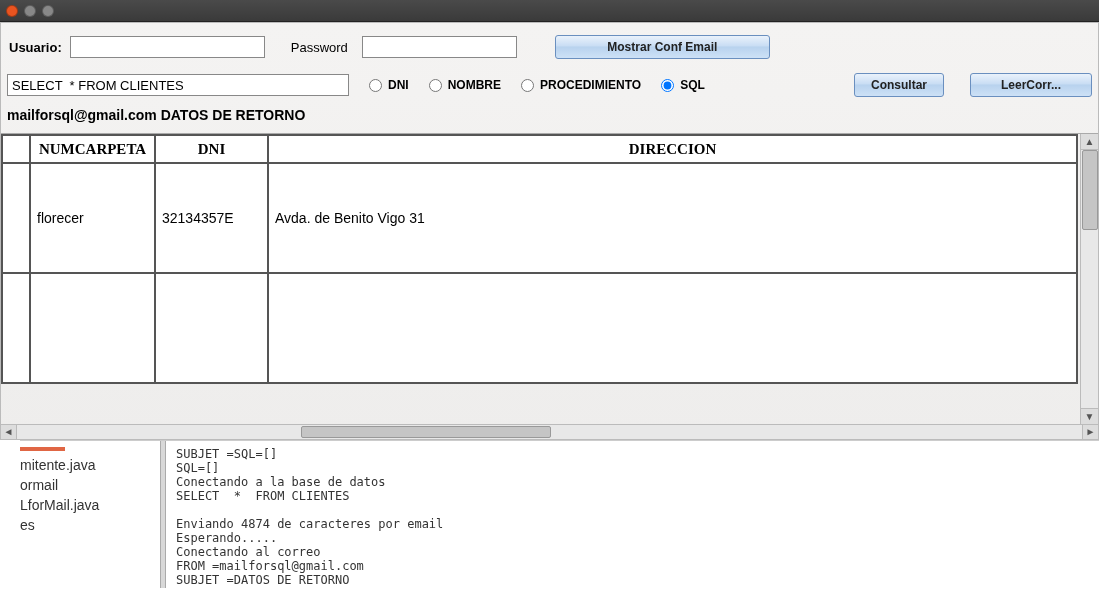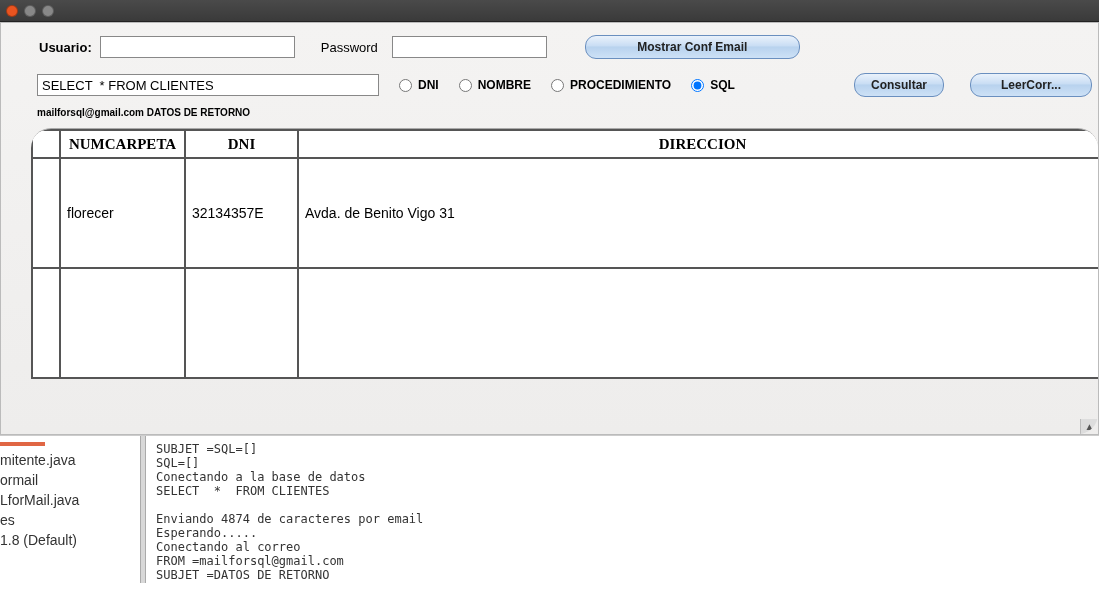--- a/index.html
+++ b/index.html
@@ -28,21 +28,20 @@
     border-radius: 50%;
     border: 1px solid rgba(0,0,0,0.3);
   }
   .window-btn.close { background: #e95420; }
   .window-btn.min { background: #888; }
   .window-btn.max { background: #888; }
   .app-panel {
     background: linear-gradient(to bottom, #f4f3f2, #eeedec);
     border: 1px solid #bbb;
     margin: 0;
-    padding-left: 30px;
   }
   .row1 {
     display: flex;
     align-items: center;
     padding: 12px 8px 8px 8px;
     gap: 8px;
   }
   .row1 .lbl { font-size: 13px; }
   .row1 .lbl.usuario { font-weight: bold; }
   .text-input {
@@ -51,21 +50,21 @@
     background: #fff;
     padding: 2px 4px;
     font-size: 13px;
   }
   .usuario-input { width: 195px; }
   .password-input { width: 155px; margin-left: 6px; }
   .std-btn {
     height: 24px;
     background: linear-gradient(to bottom, #eaf2fb, #c9ddf4 45%, #b8d2ee 50%, #cde1f6);
     border: 1px solid #6a8fbf;
-    border-radius: 11px;
+    border-radius: 3px;
     font-size: 12px;
     font-weight: bold;
     color: #222;
     padding: 0 16px;
     cursor: pointer;
   }
   .mostrar-btn { width: 215px; margin-left: 30px; }
   .row2 {
     display: flex;
     align-items: center;
@@ -86,29 +85,28 @@
     gap: 4px;
     margin-left: 4px;
   }
   .radio-group input { margin: 0 2px 0 10px; }
   .radio-group label { font-size: 12px; font-weight: bold; }
   .row2-spacer { flex: 1; }
   .consultar-btn { width: 90px; margin-right: 20px; }
   .leer-btn { width: 122px; }
   .row3 {
     padding: 4px 6px 10px 6px;
-    font-size: 10px;
+    font-size: 14px;
     font-weight: bold;
   }
   .table-area {
     position: relative;
     border-top: 1px solid #aaa;
     height: 306px;
     overflow: hidden;
-    border-radius: 20px;
   }
   .table-viewport {
     overflow: hidden;
     height: 290px;
     width: 1077px;
     float: left;
   }
   table.data {
     border-collapse: collapse;
     width: 1077px;
@@ -199,20 +197,21 @@
     width: 250px;
     height: 12px;
     background: #c5c5c5;
     border: 1px solid #999;
     border-radius: 2px;
   }
   .bottom-area {
     display: flex;
     height: 148px;
     border-top: 1px solid #ccc;
+    margin-left: 20px;
   }
   .file-pane {
     width: 140px;
     padding: 6px 4px 6px 0px;
     font-size: 14px;
     color: #333;
     overflow: hidden;
     position: relative;
   }
   .file-pane .redbar {
@@ -326,21 +325,20 @@
 
 </div>
 
 <div class="bottom-area">
   <div class="file-pane">
     <div class="redbar"></div>
     <div class="file-line">mitente.java</div>
     <div class="file-line">ormail</div>
     <div class="file-line">LforMail.java</div>
     <div class="file-line">es</div>
-    <div class="file-line">1.8 (Default)</div>
   </div>
   <div class="splitter"></div>
   <div class="console-pane">SUBJET =SQL=[]
 SQL=[]
 Conectando a la base de datos
 SELECT  *  FROM CLIENTES
 
 Enviando 4874 de caracteres por email
 Esperando.....
 Conectando al correo

